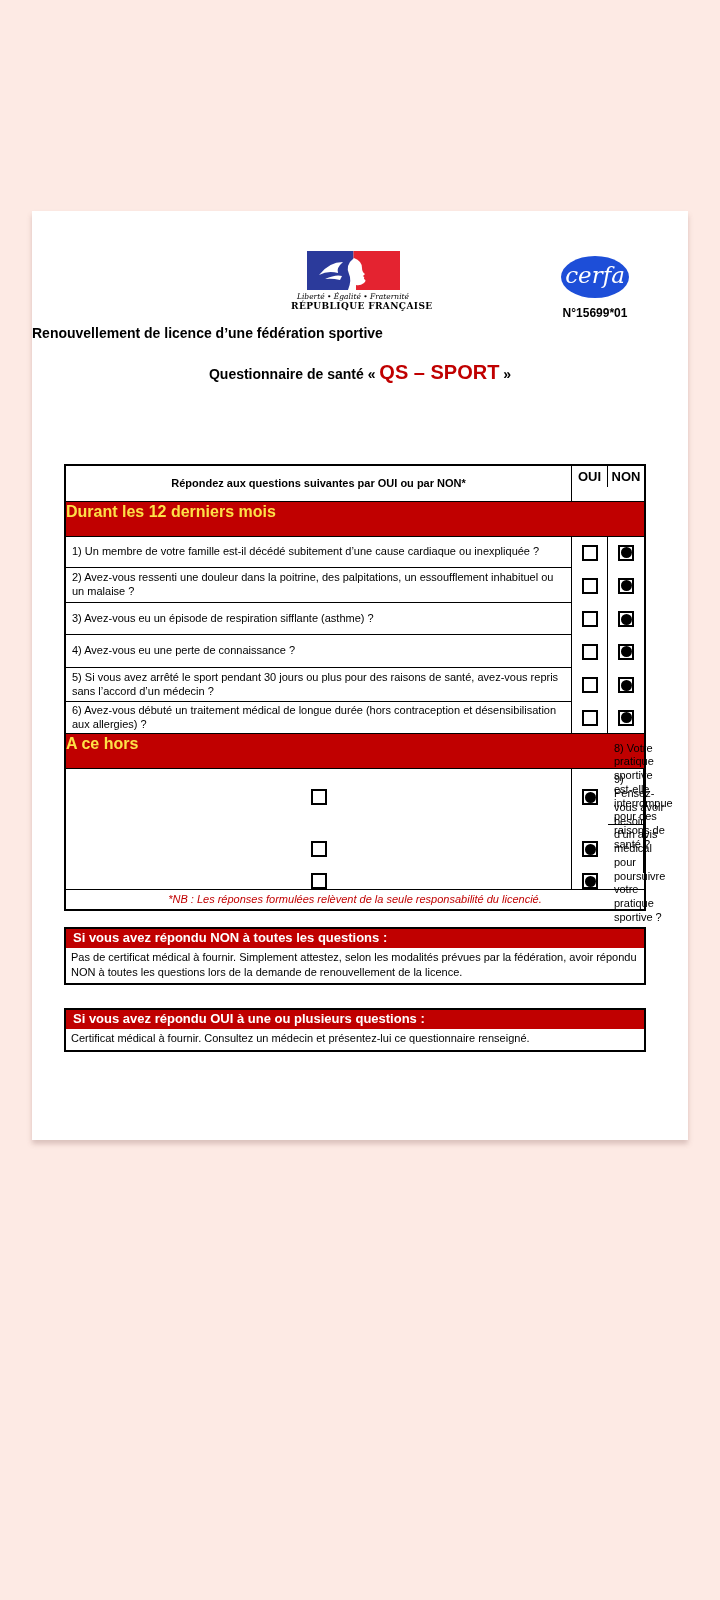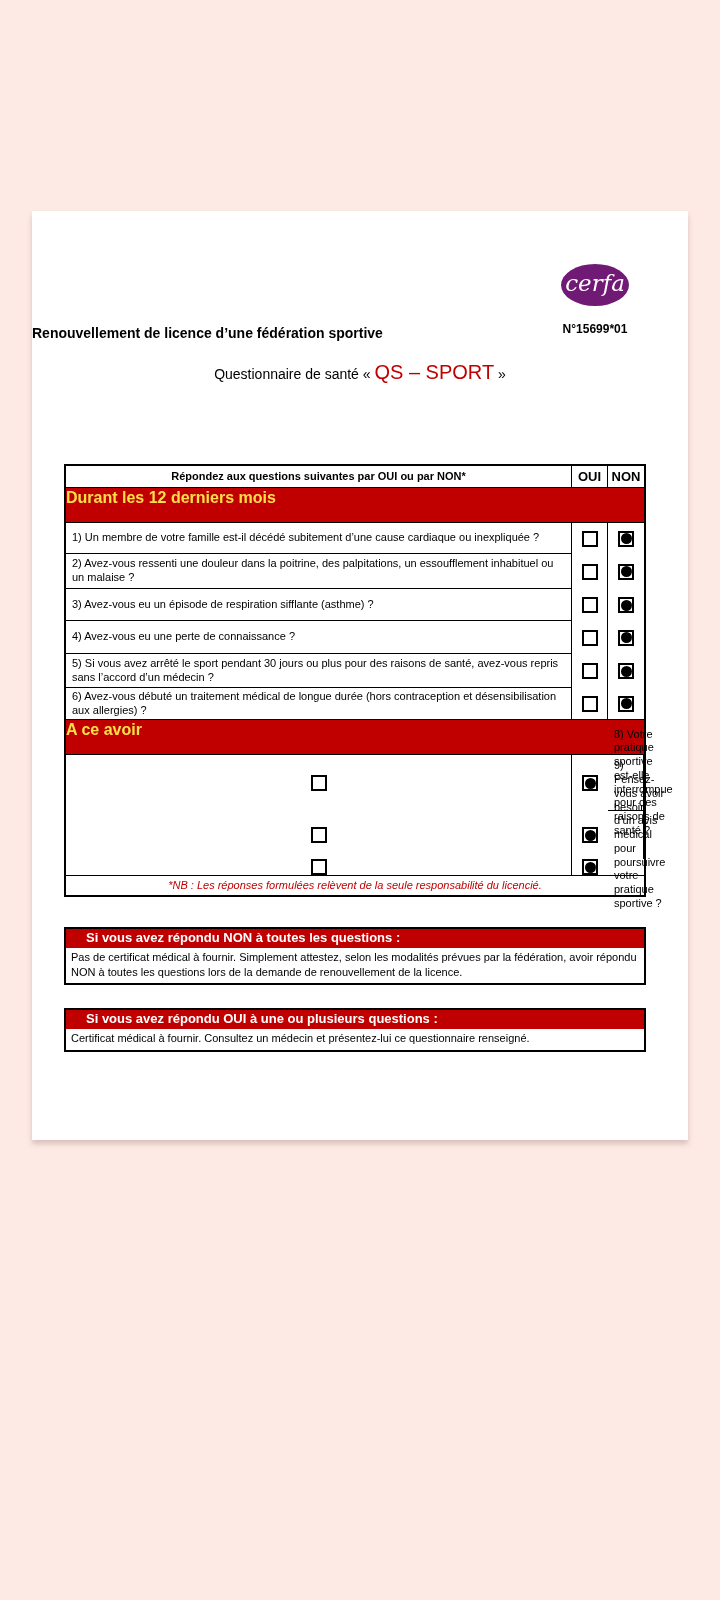--- a/index.html
+++ b/index.html
@@ -17,76 +17,87 @@
     background:#fff;
     box-shadow:0 4px 5px rgba(140,100,95,.30);
   }
   
   .fr-logo{position:absolute;left:259px;top:40px;width:124px;text-align:center;}
   .fr-flag{width:93px;height:39px;display:block;margin:0 auto;}
   .fr-cap1{font-family:"DejaVu Serif",serif;font-style:italic;font-size:7.5px;margin-top:2px;white-space:nowrap;}
   .fr-cap2{font-family:"DejaVu Serif",serif;font-weight:bold;font-size:9px;letter-spacing:.4px;white-space:nowrap;}
   .cerfa{position:absolute;left:518px;top:37px;width:90px;text-align:center;}
   .cerfa-ellipse{
-    width:68px;height:42px;background:#701a75;border-radius:50%;
-    margin:16px auto;display:flex;align-items:center;justify-content:center;
+    width:68px;height:42px;background:#1d4ed8;border-radius:50%;
+    margin:8px auto;display:flex;align-items:center;justify-content:center;
   }
   .cerfa-word{
     color:#fff;font-family:"DejaVu Serif",serif;font-style:italic;
     font-size:23px;line-height:1;padding-bottom:3px;
   }
   .cerfa-num{font-size:12px;font-weight:bold;margin-top:1px;white-space:nowrap;}
   
   .title{position:absolute;top:114px;left:0;right:0;text-align:left;font-weight:bold;font-size:14px;}
-  .subtitle{position:absolute;top:148px;left:0;right:0;text-align:center;font-weight:normal;font-size:14px;line-height:26px;}
+  .subtitle{position:absolute;top:148px;left:0;right:0;text-align:center;font-weight:bold;font-size:14px;line-height:26px;}
   .subtitle .hl{color:#c00000;font-size:20px;}
   .intro{position:absolute;top:209px;left:0;right:0;text-align:center;font-size:11.3px;white-space:nowrap;}
   
   .qtable{
     position:absolute;left:32px;top:253px;width:582px;
     border:2px solid #000;background:#fff;
     display:grid;grid-template-columns:1fr 36px 36px;
   }
   .cell{min-height:0;}
   .cell.q{
     border-right:1px solid #000;border-bottom:1px solid #000;
     padding:2px 6px;font-size:11px;line-height:1.25;
     display:flex;align-items:center;text-align:left;
   }
   .cell.q.last{border-bottom:none;}
-  .cell.q.head{justify-content:center;text-align:center;font-weight:bold;height:21px;border-bottom:none;padding:0 4px;}
+  .cell.q.head{justify-content:center;text-align:center;font-weight:bold;height:35px;border-bottom:none;padding:0 4px;}
   .cell.c{display:flex;align-items:center;justify-content:center;}
   .cell.c.oui{border-right:1px solid #000;}
   .cell.c.head{font-weight:bold;font-size:13px;height:21px;}
   .band{
     grid-column:1/-1;background:#c00000;color:#fde047;font-weight:bold;
     font-size:16px;text-align:left;padding:0 0 15px;line-height:19px;
     border-top:1px solid #000;border-bottom:1px solid #000;
   }
   .foot{
     grid-column:1/-1;border-top:1px solid #000;color:#c00000;
     font-style:italic;font-size:11px;text-align:center;padding:3px 0 4px;
   }
   .cb{
     width:16px;height:16px;border:2px solid #000;background:#fff;
     display:inline-flex;align-items:center;justify-content:center;flex:none;
   }
   .cb .dot{width:11px;height:11px;background:#000;border-radius:50%;}
   
   .result{position:absolute;left:32px;width:582px;border:2px solid #000;background:#fff;}
-  .result .rband{background:#c00000;color:#fff;font-weight:bold;font-size:13px;padding:1px 20px 3px;line-height:15px;}
+  .result .rband{background:#c00000;color:#fff;font-weight:bold;font-size:13px;padding:1px 7px 3px;line-height:15px;}
   .result .rbody{font-size:11px;line-height:1.32;padding:2px 5px 4px;}
   #result-0{top:716px;}
   #result-1{top:797px;}
 </style>
 </head>
 <body>
 
 <div class="page">
 
+  <div class="fr-logo">
+    <svg class="fr-flag" viewBox="0 0 93 39" xmlns="http://www.w3.org/2000/svg">
+      <rect x="0" y="0" width="46.5" height="39" fill="#2b3a9b"></rect>
+      <rect x="46.5" y="0" width="46.5" height="39" fill="#e42330"></rect>
+      <path d="M12 24 q10 -13 24 -13 q-7 6 -5 11 q-10 -3 -19 2 z" fill="#ffffff"></path>
+      <path d="M18 28 q11 -5 17 -3 l-2 4 q-8 -2 -15 -1 z" fill="#ffffff"></path>
+      <path d="M47 7 q8 3 8 10 q0 4 3 6 l-2 2 q2 1 1 3 q3 1 0 4 q-4 3 -8 2 l0 5 l-8 0 q4 -10 1 -16 q-4 -9 5 -16 z" fill="#ffffff"></path>
+    </svg>
+    <div class="fr-cap1">Liberté • Égalité • Fraternité</div>
+    <div class="fr-cap2">RÉPUBLIQUE FRANÇAISE</div>
+  </div>
 
   <div class="cerfa">
     <div class="cerfa-ellipse">
       <span class="cerfa-word">cerfa</span>
     </div>
     <div class="cerfa-num">N°15699*01</div>
   </div>
 
   <div class="title">Renouvellement de licence d’une fédération sportive</div>
   <div class="subtitle"><span>Questionnaire de santé « </span><span class="hl">QS – SPORT</span><span> »</span></div>
@@ -143,21 +154,21 @@
       </div>
       <div class="cell q last" style="height: 31px;">6) Avez-vous débuté un traitement médical de longue durée (hors contraception et désensibilisation aux allergies) ?</div>
       <div class="cell c oui">
         <div class="cb" style="display: inline-flex;"></div>
       </div>
       <div class="cell c non">
         <div class="cb checked" style="display: inline-flex;">
           <span class="dot"></span>
         </div>
       </div>
-      <div class="band">A ce avoir</div>
+      <div class="band">A ce hors</div>
       <div class="cell c oui">
         <div class="cb" style="display: inline-flex;"></div>
       </div>
       <div class="cell c non">
         <div class="cb checked" style="display: inline-flex;">
           <span class="dot"></span>
         </div>
       </div>
       <div class="cell q" style="height: 56px;">8) Votre pratique sportive est-elle interrompue pour des raisons de santé ?</div>
       <div class="cell c oui">

